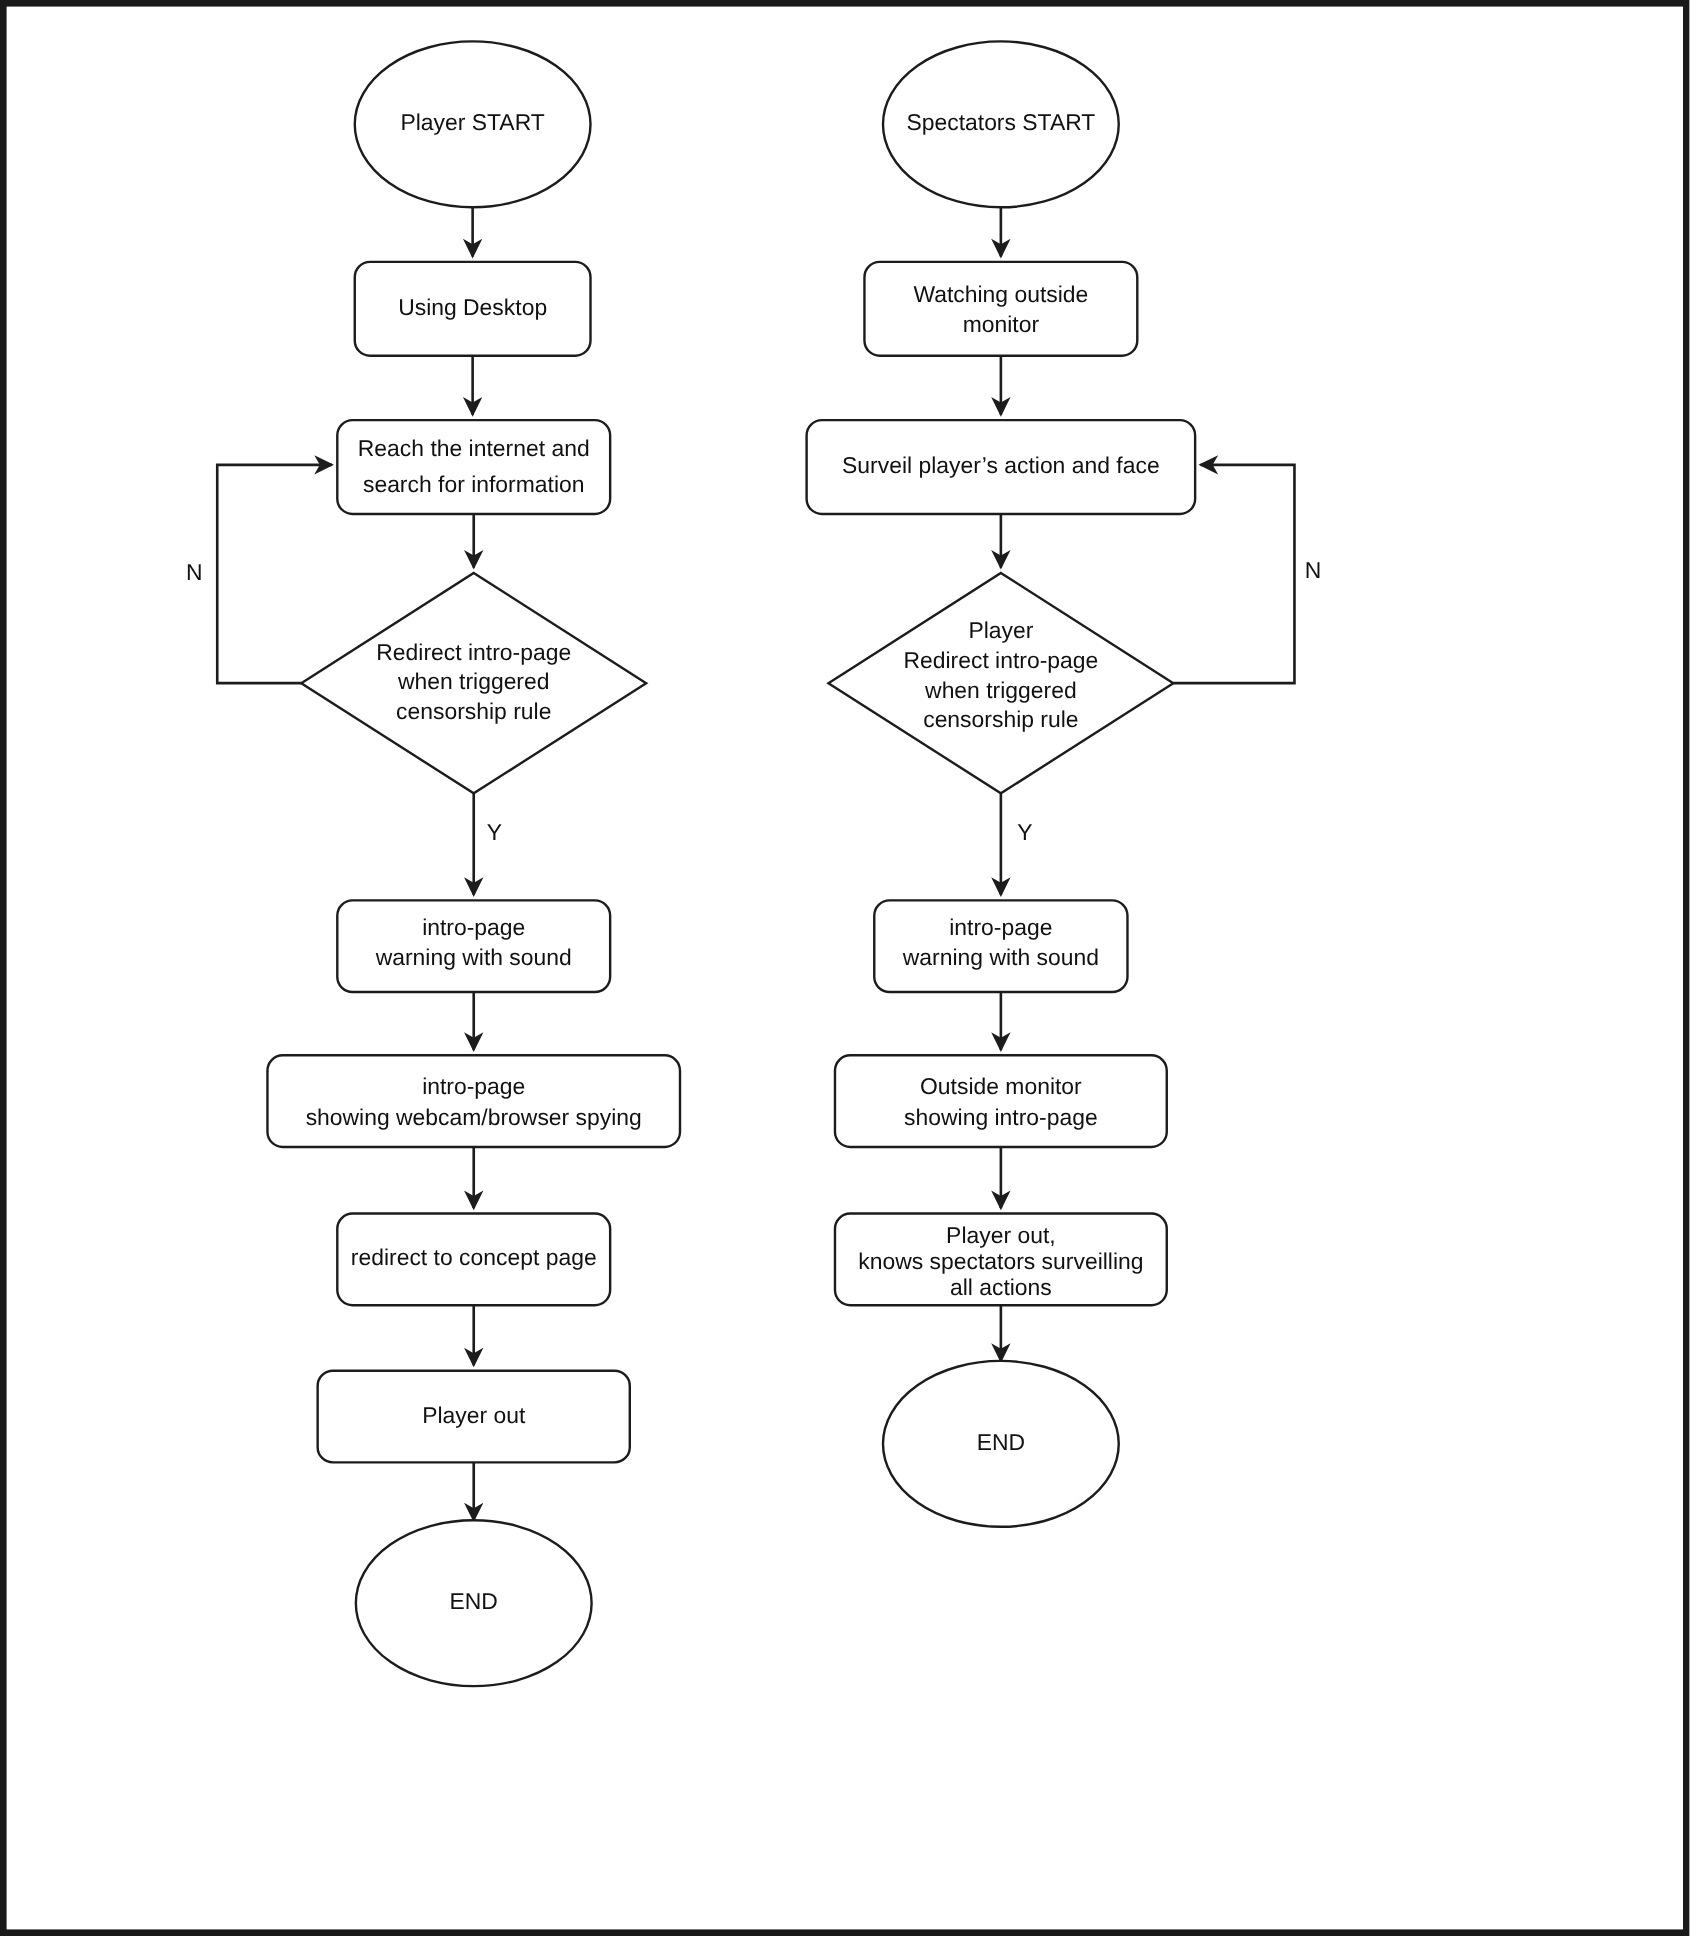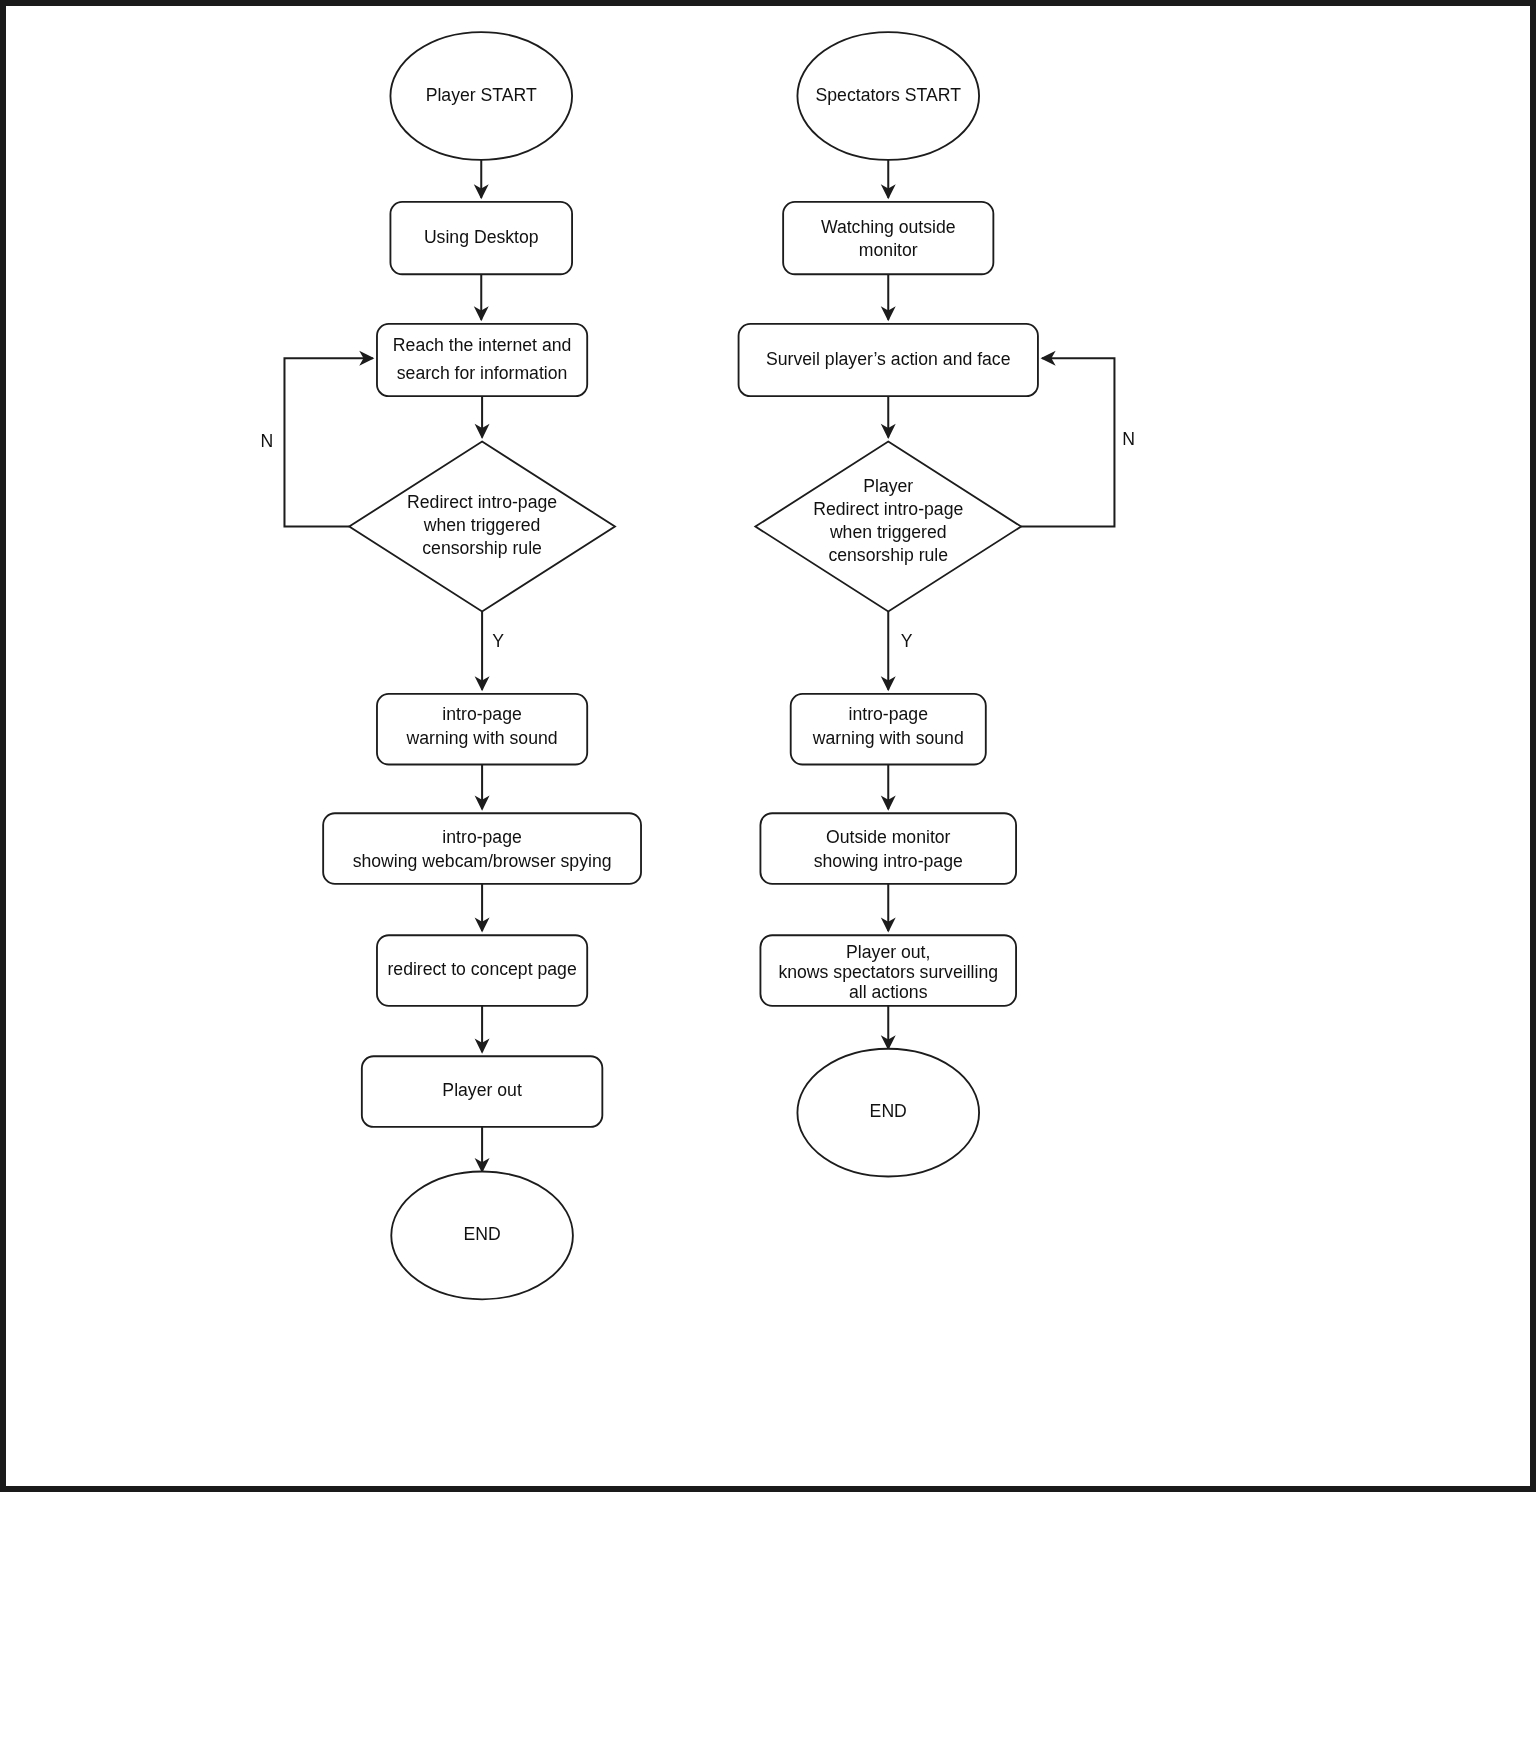--- a/index.html
+++ b/index.html
@@ -8,21 +8,21 @@
     background: #ffffff;
   }
   body {
     width: 1536px;
     height: 1760px;
     font-family: "Liberation Sans", sans-serif;
   }
   #canvas-frame {
     position: relative;
     width: 1536px;
-    height: 1492px;
+    height: 1760px;
     box-sizing: border-box;
     border: 6px solid #1a1a1a;
     background: #ffffff;
     overflow: hidden;
   }
   svg#flowchart {
     display: block;
     width: 100%;
     height: 100%;
   }

